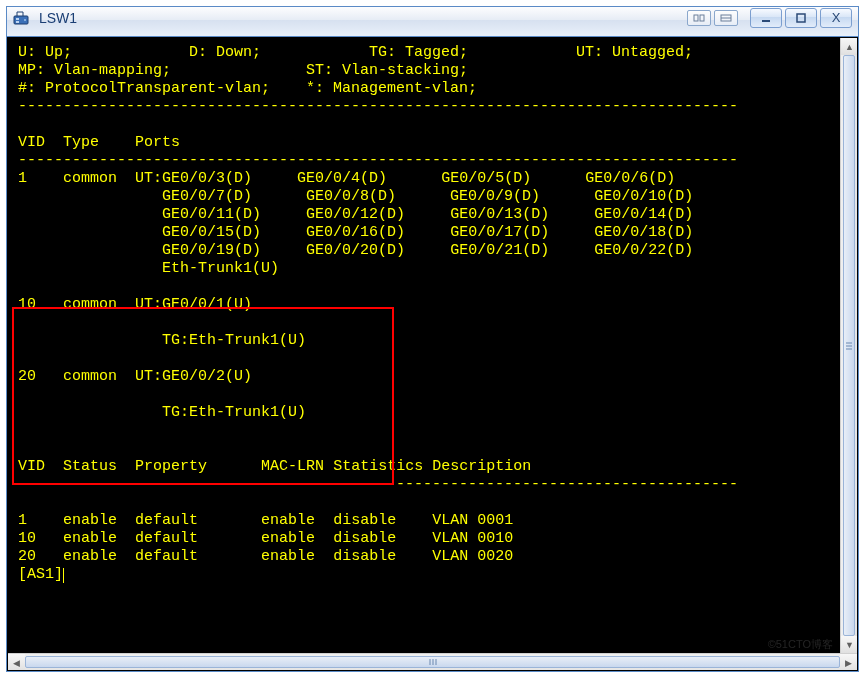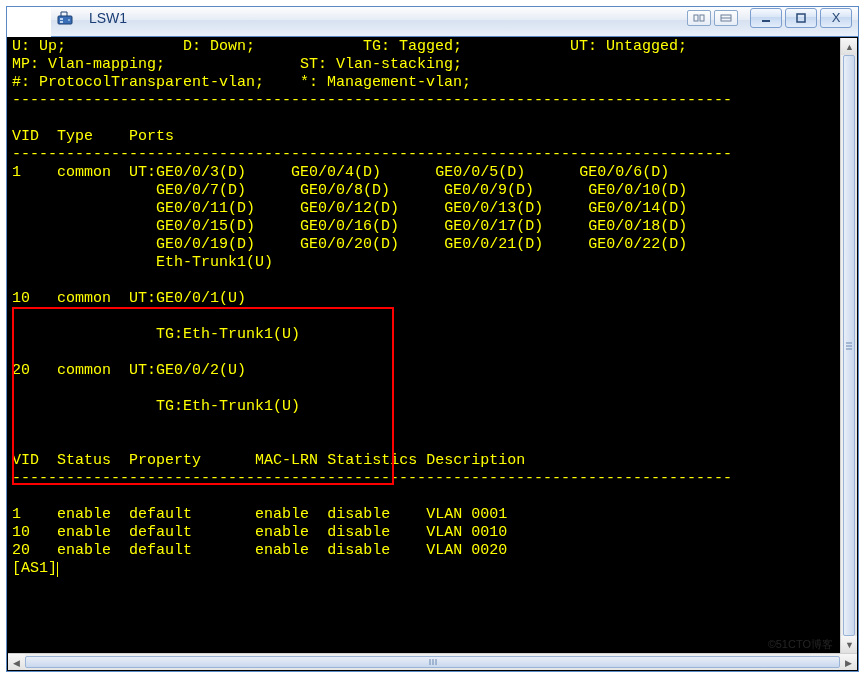--- a/index.html
+++ b/index.html
@@ -21,22 +21,21 @@
     flex-direction: column;
     background: #fff;
   }
   .titlebar {
     height: 30px;
     background: linear-gradient(#fdfdfe, #e6ecf5 45%, #d7e1f0 46%, #e9f0fa);
     border-bottom: 1px solid #5a8ac6;
     display: flex;
     align-items: center;
     padding: 0 4px 8px 6px;
-    gap: 16px;
-    margin-left: 44px;
+    gap: 10px;
   }
   .app-icon {
     width: 16px; height: 16px;
     display: flex; align-items:center; justify-content:center;
   }
   .app-icon svg { width:16px; height:16px; }
   .title-text {
     color: #1a3e74;
     font-weight: 400;
     font-size: 14px;
@@ -66,21 +65,21 @@
     position: relative;
     overflow: hidden;
     border: 1px solid #000;
   }
   .term-pre {
     font-family: "Courier New", monospace;
     font-size: 15px;
     line-height: 18px;
     color: #ffff00;
     white-space: pre;
-    margin: 0;
+    margin: 6px;
     padding: 0 11px 0 4px;
     letter-spacing: 0;
   }
   .dashed { color: #ffff00; }
   .highlight-box {
     position: absolute;
     border: 2px solid #ff0000;
     pointer-events: none;
   }
   .cursor-line {

